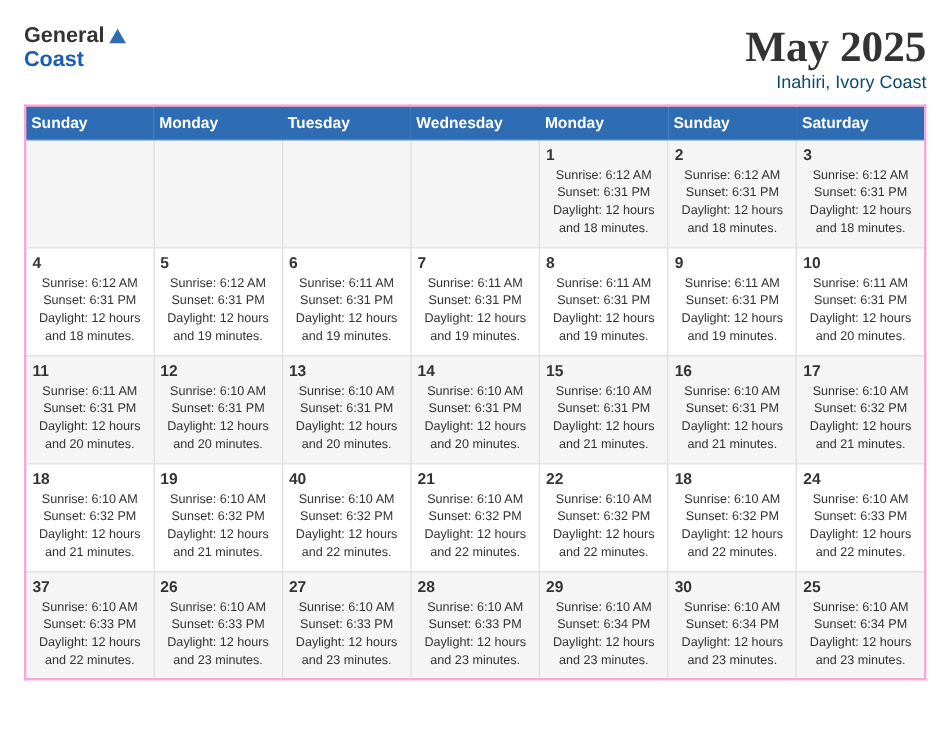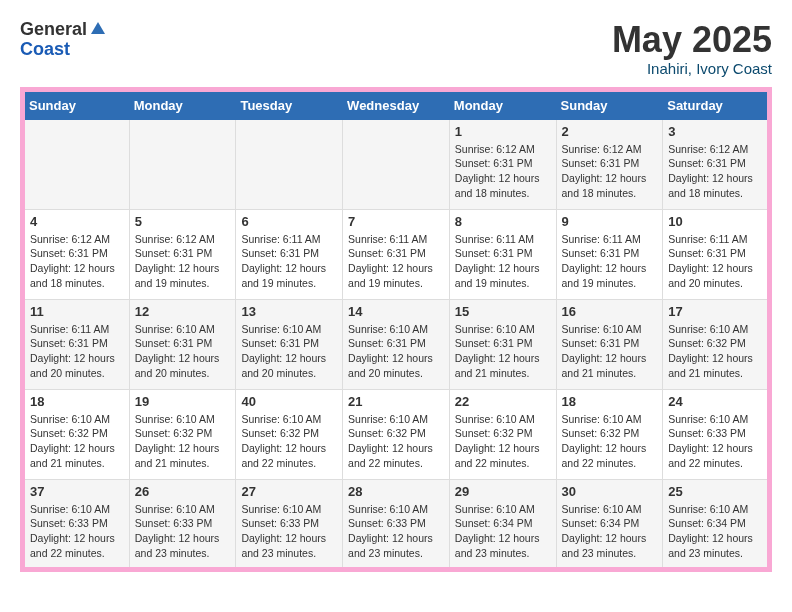--- a/index.html
+++ b/index.html
@@ -32,29 +32,30 @@
       color: #1a5bb5;
     }
     .title-block {
       text-align: right;
     }
     .month-title {
       font-size: 36px;
       font-weight: bold;
       color: #333;
       line-height: 1.1;
+      font-family: Liberation Serif, serif;
     }
     .location-title {
       font-size: 15px;
       color: #0c4a6e;
     }
     table {
       width: 100%;
       border-collapse: collapse;
-      border: 5px solid #f9a8d4;
+      border: 2px solid #f9a8d4;
       padding-left: 43px;
     }
     thead tr {
       background-color: #2e6db4;
     }
     thead th {
       color: #fff;
       font-size: 13px;
       font-weight: bold;
       padding: 6px 4px;
@@ -82,32 +83,33 @@
       font-size: 13px;
       font-weight: bold;
       color: #333;
       display: block;
       margin-bottom: 3px;
     }
     .day-info {
       font-size: 10.5px;
       line-height: 1.4;
       color: #333;
+      text-align: center;
     }
     .empty {
       background-color: inherit;
     }
   </style>
 </head>
 <body>
 
 <div class="header">
   <div class="logo">
     <div style="display:flex; flex-direction:column; line-height:1.1;">
-      <span style="display:flex; align-items:flex-start; gap:2px;">
+      <span style="display:flex; align-items:flex-end; gap:2px;">
         <span class="logo-text-general">General</span>
         <svg width="18" height="18" viewBox="0 0 18 18">
           <polygon points="9,2 16,14 2,14" fill="#2e6db4"></polygon>
         </svg>
       </span>
       <span class="logo-text-blue">Coast</span>
     </div>
   </div>
   <div class="title-block">
     <div class="month-title">May 2025</div>

